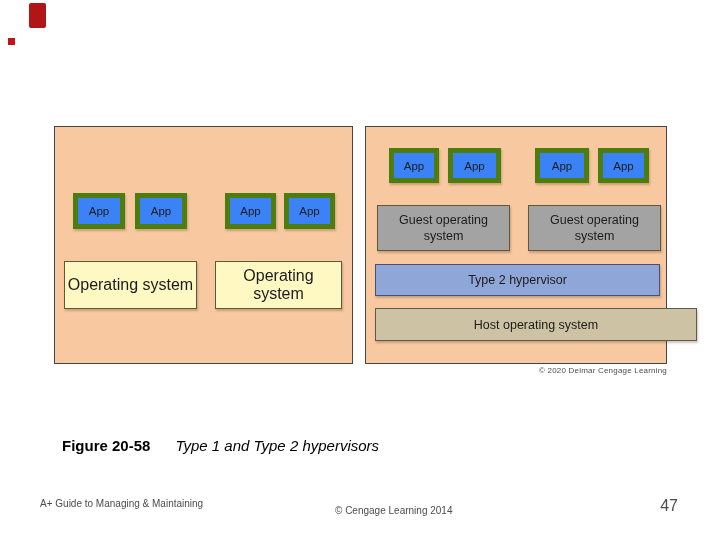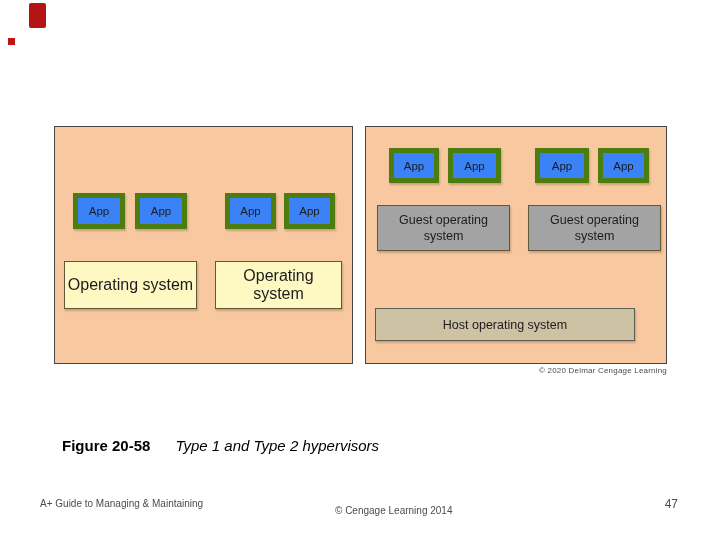--- a/index.html
+++ b/index.html
@@ -33,34 +33,34 @@
   .p1-os2{left:160px;top:134px;width:127px;height:48px;}
   .p1-hyp{left:8px;top:193px;width:283px;height:31px;}
   
   .p2-app1{left:23px;top:21px;width:50px;height:35px;}
   .p2-app2{left:82px;top:21px;width:53px;height:35px;}
   .p2-app3{left:169px;top:21px;width:54px;height:35px;}
   .p2-app4{left:232px;top:21px;width:51px;height:35px;}
   .p2-guest1{left:11px;top:78px;width:133px;height:46px;}
   .p2-guest2{left:162px;top:78px;width:133px;height:46px;}
   .p2-hyp{left:9px;top:137px;width:285px;height:32px;}
-  .p2-host{left:9px;top:181px;width:260px;height:33px;}
+  .p2-host{left:9px;top:181px;width:322px;height:33px;}
   
   .diagram-credit{position:absolute;top:366px;right:53px;font-size:8px;
     color:#4c4c4c;letter-spacing:0.2px;}
   
   .caption{position:absolute;left:62px;top:437px;font-size:15px;color:#000;}
   .caption .fig-label{font-weight:bold;}
   .caption .fig-title{margin-left:25px;font-style:italic;}
   
   .footer-book{position:absolute;left:40px;top:496px;font-size:10px;
     line-height:15.5px;color:#4c4c4c;}
   .footer-copyright{position:absolute;left:335px;top:505px;font-size:10px;color:#4c4c4c;}
   .footer-page{position:absolute;left:648px;top:497px;width:30px;text-align:right;
-    font-size:12px;color:#4c4c4c;}
+    font-size:16px;color:#4c4c4c;}
 </style>
 </head>
 <body>
 
 <div class="slide">
 
   <div class="red-mark-large"></div>
   <div class="red-mark-small"></div>
 
   <div class="panel panel-left">
@@ -72,20 +72,21 @@
     <div class="box os p1-os2">Operating system</div>
   </div>
 
   <div class="panel panel-right">
     <div class="box app p2-app1">App</div>
     <div class="box app p2-app2">App</div>
     <div class="box app p2-app3">App</div>
     <div class="box app p2-app4">App</div>
     <div class="box guest p2-guest1">Guest operating system</div>
     <div class="box guest p2-guest2">Guest operating system</div>
+    <div class="box hyp p2-hyp">Type 2 hypervisor</div>
     <div class="box host p2-host">Host operating system</div>
   </div>
 
   <div class="diagram-credit">© 2020 Delmar Cengage Learning</div>
 
   <div class="caption">
     <span class="fig-label">Figure 20-58</span><span class="fig-title">Type 1 and Type 2 hypervisors</span>
   </div>
 
   <div class="footer-book">

